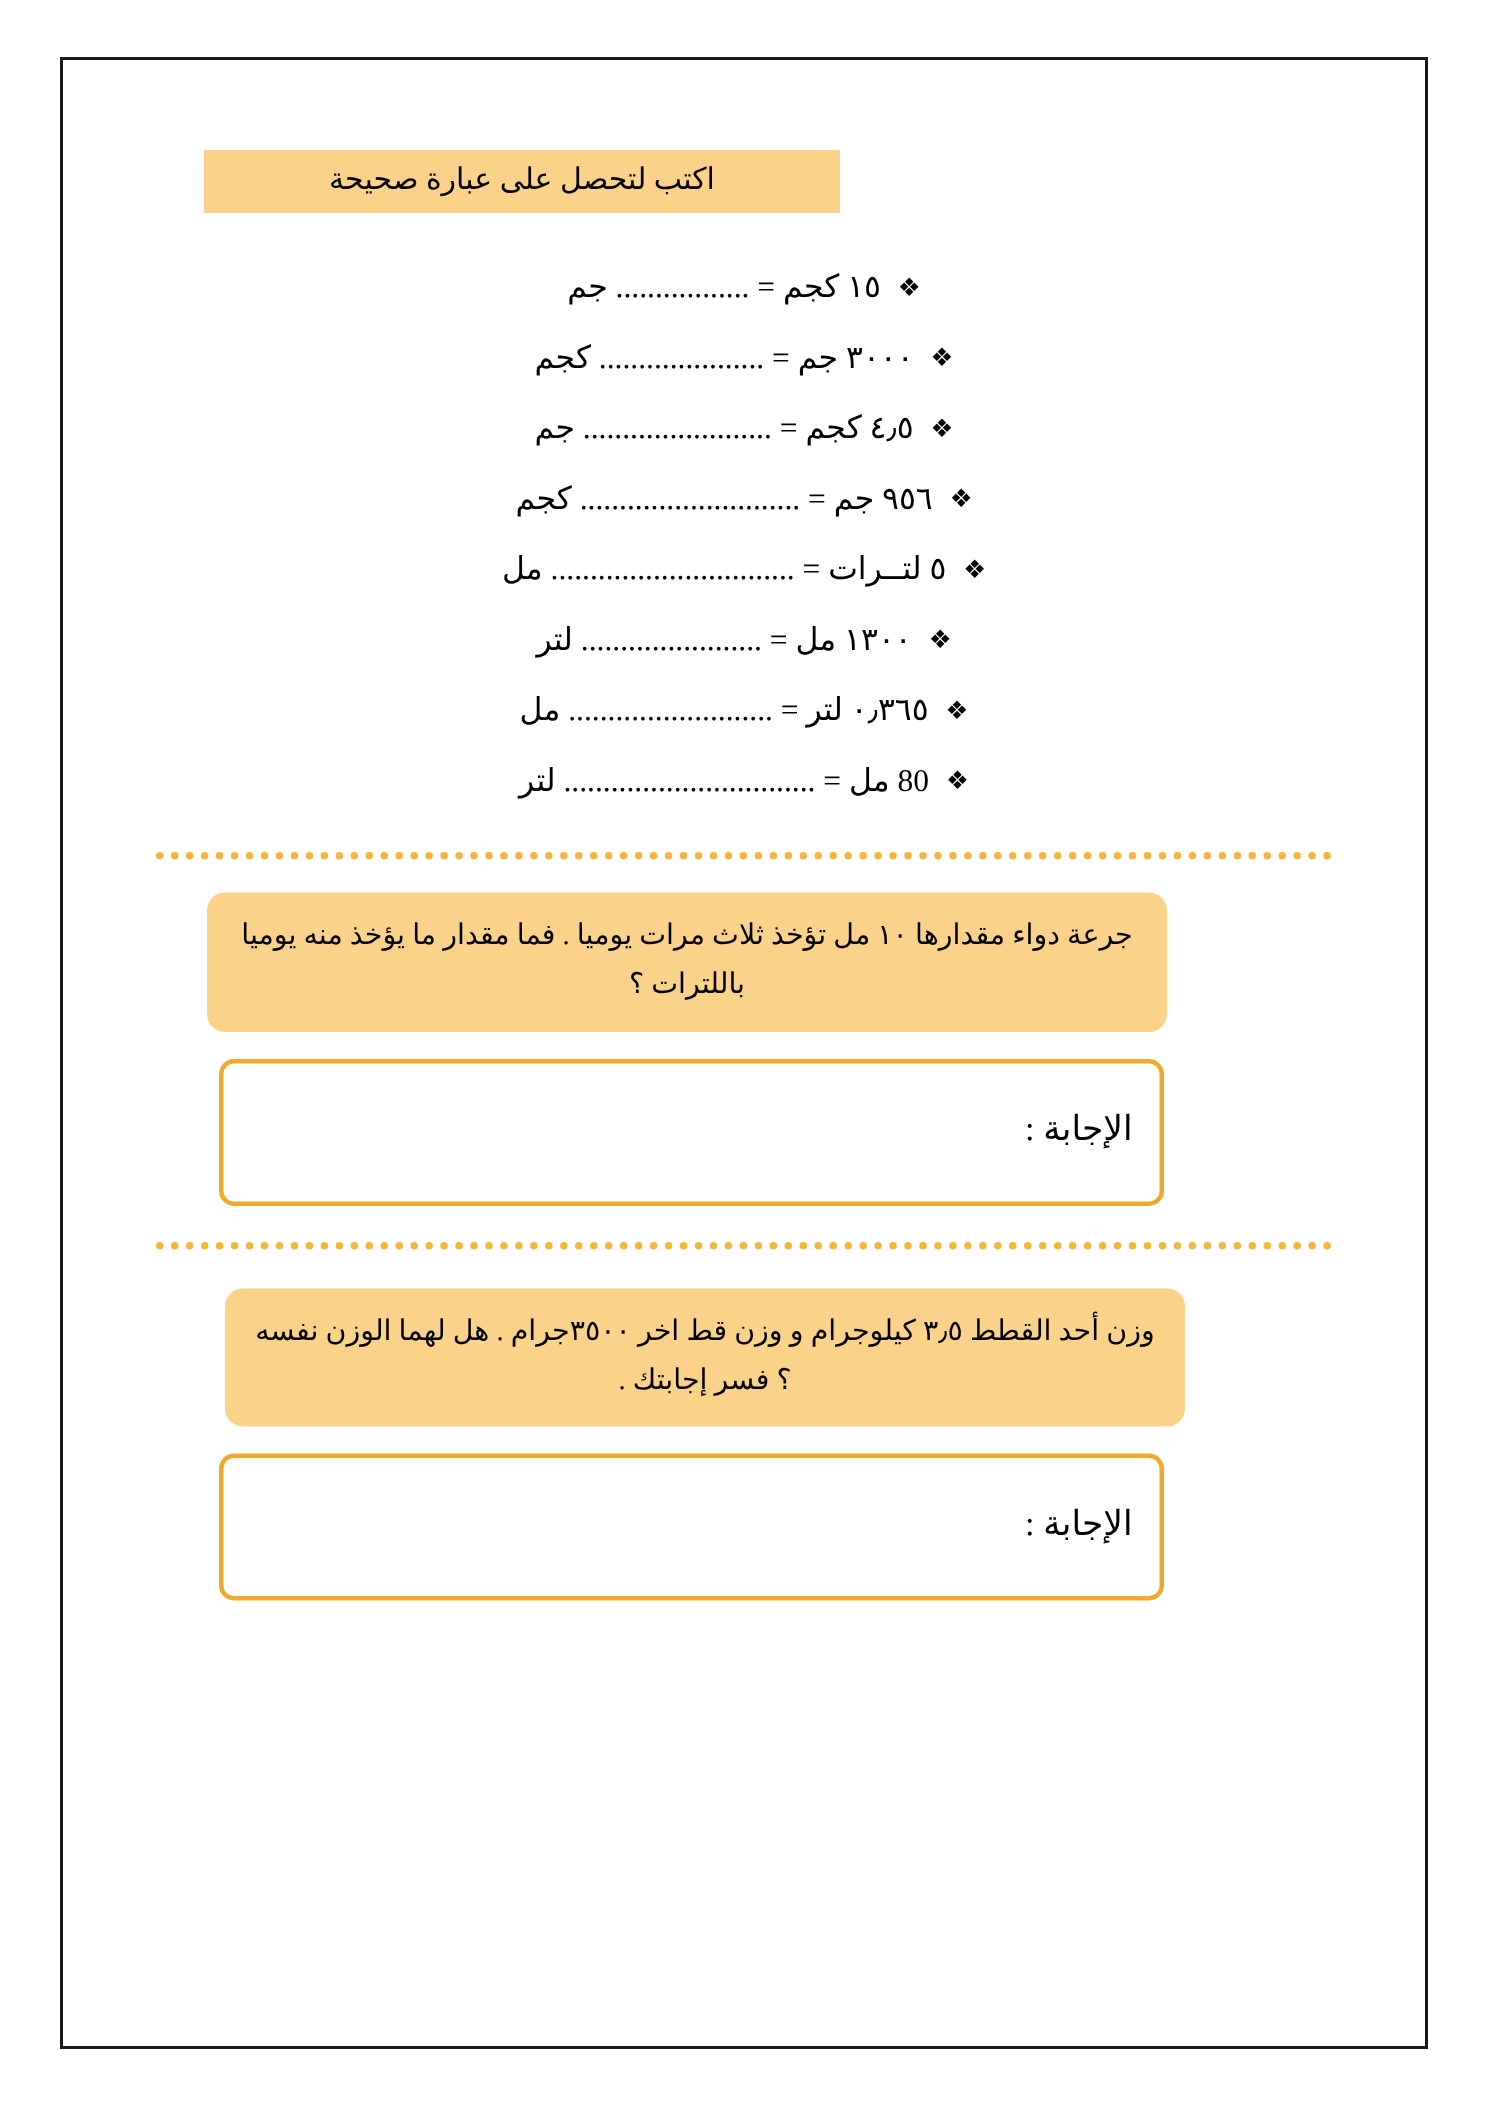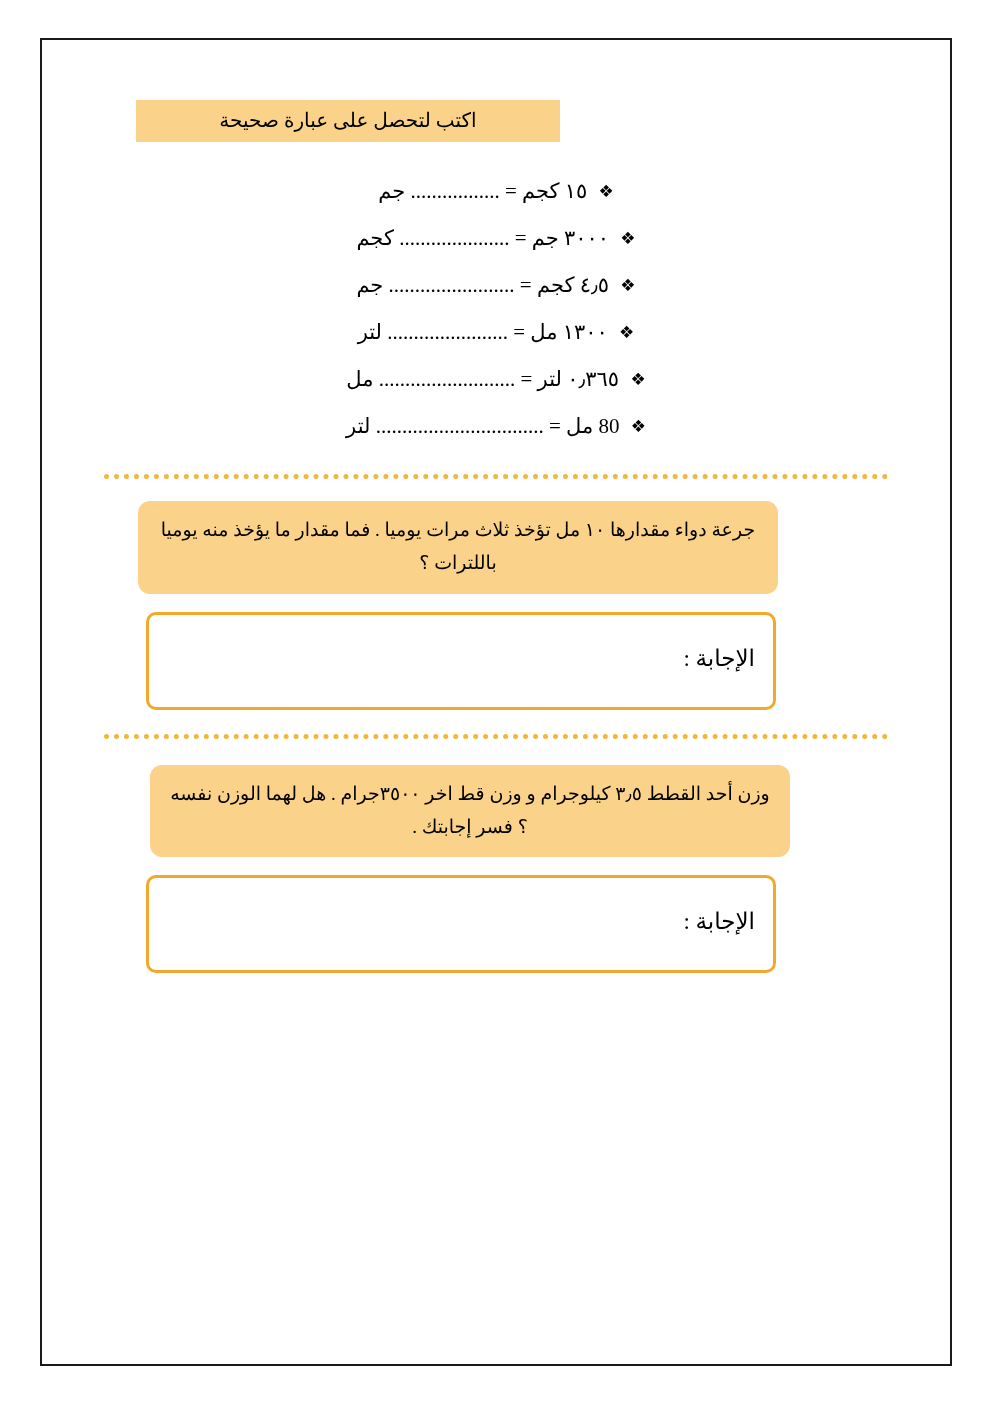--- a/index.html
+++ b/index.html
@@ -143,20 +143,28 @@
       <li class="fill-item">
         <span class="bullet">❖</span>
         <span>٣٠٠٠ جم = ..................... كجم</span>
       </li>
       <li class="fill-item">
         <span class="bullet">❖</span>
         <span>٤٫٥ كجم = ........................ جم</span>
       </li>
       <li class="fill-item">
         <span class="bullet">❖</span>
+        <span>٩٥٦ جم = ............................ كجم</span>
+      </li>
+      <li class="fill-item">
+        <span class="bullet">❖</span>
+        <span>٥ لتــرات = ............................... مل</span>
+      </li>
+      <li class="fill-item">
+        <span class="bullet">❖</span>
         <span>١٣٠٠ مل = ....................... لتر</span>
       </li>
       <li class="fill-item">
         <span class="bullet">❖</span>
         <span>٠٫٣٦٥ لتر = .......................... مل</span>
       </li>
       <li class="fill-item">
         <span class="bullet">❖</span>
         <span>80 مل = ................................ لتر</span>
       </li>

